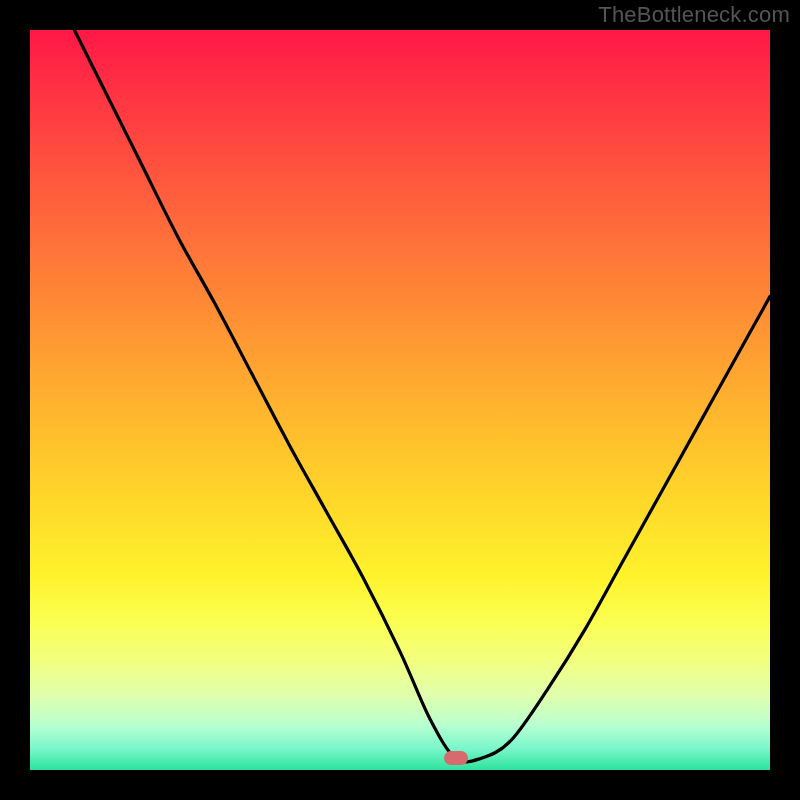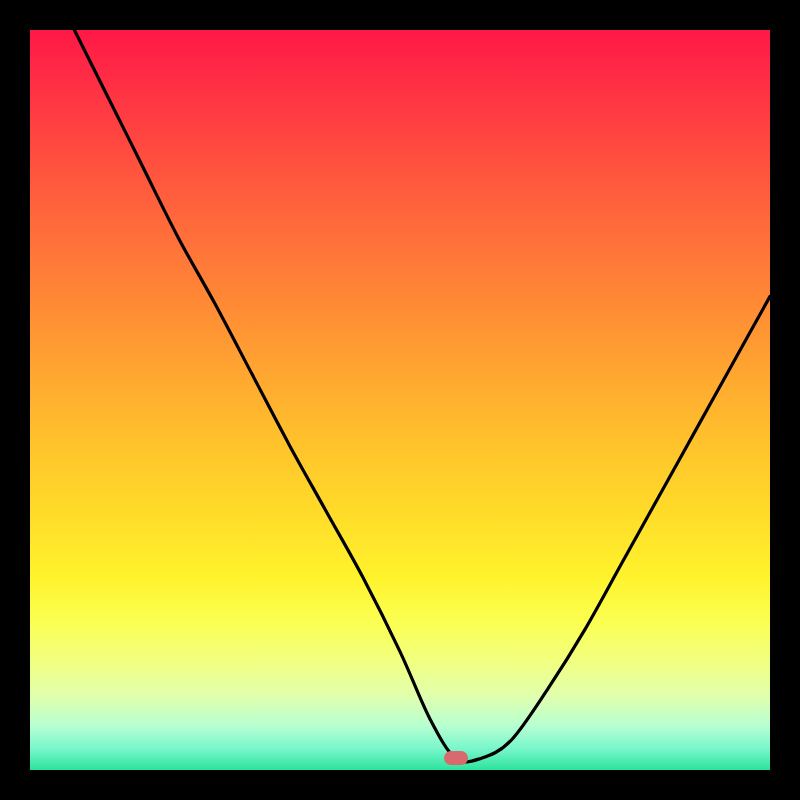--- a/index.html
+++ b/index.html
@@ -80,20 +80,21 @@
     background: #d86a6d;
     transform: translate(-50%, -50%);
     z-index: 5;
   }
 </style>
 </head>
 <body>
 
 <div class="frame">
 
+  <div class="watermark">TheBottleneck.com</div>
 
   <div class="plot-outer">
     <div class="plot-inner">
       <div class="gradient"></div>
 
       <svg class="curve" viewBox="0 0 740 740" preserveAspectRatio="none">
         <path id="curve-path" fill="none" stroke="#000" stroke-width="3.2" stroke-linejoin="round" stroke-linecap="round" d="M 44.4 0.0 C 49.3 9.9, 62.9 37.0, 74.0 59.2 C 85.1 81.4, 98.7 108.5, 111.0 133.2 C 123.3 157.9, 135.7 183.8, 148.0 207.2 C 160.3 230.6, 172.7 251.0, 185.0 273.8 C 197.3 296.6, 209.7 320.7, 222.0 344.1 C 234.3 367.5, 246.7 391.6, 259.0 414.4 C 271.3 437.2, 283.7 458.8, 296.0 481.0 C 308.3 503.2, 320.7 524.2, 333.0 547.6 C 345.3 571.0, 358.9 598.2, 370.0 621.6 C 381.1 645.0, 390.4 670.4, 399.6 688.2 C 408.9 706.0, 416.9 721.5, 425.5 728.2 C 434.1 734.8, 442.1 731.1, 451.4 728.2 C 460.6 725.2, 469.9 722.0, 481.0 710.4 C 492.1 698.8, 505.7 677.1, 518.0 658.6 C 530.3 640.1, 542.7 620.4, 555.0 599.4 C 567.3 578.4, 579.7 555.0, 592.0 532.8 C 604.3 510.6, 616.7 488.4, 629.0 466.2 C 641.3 444.0, 653.7 421.8, 666.0 399.6 C 678.3 377.4, 690.7 355.2, 703.0 333.0 C 715.3 310.8, 733.8 277.5, 740.0 266.4"></path>
       </svg>
 
       <div class="marker" id="marker" style="left: 425.5px; top: 728.16px;"></div>

